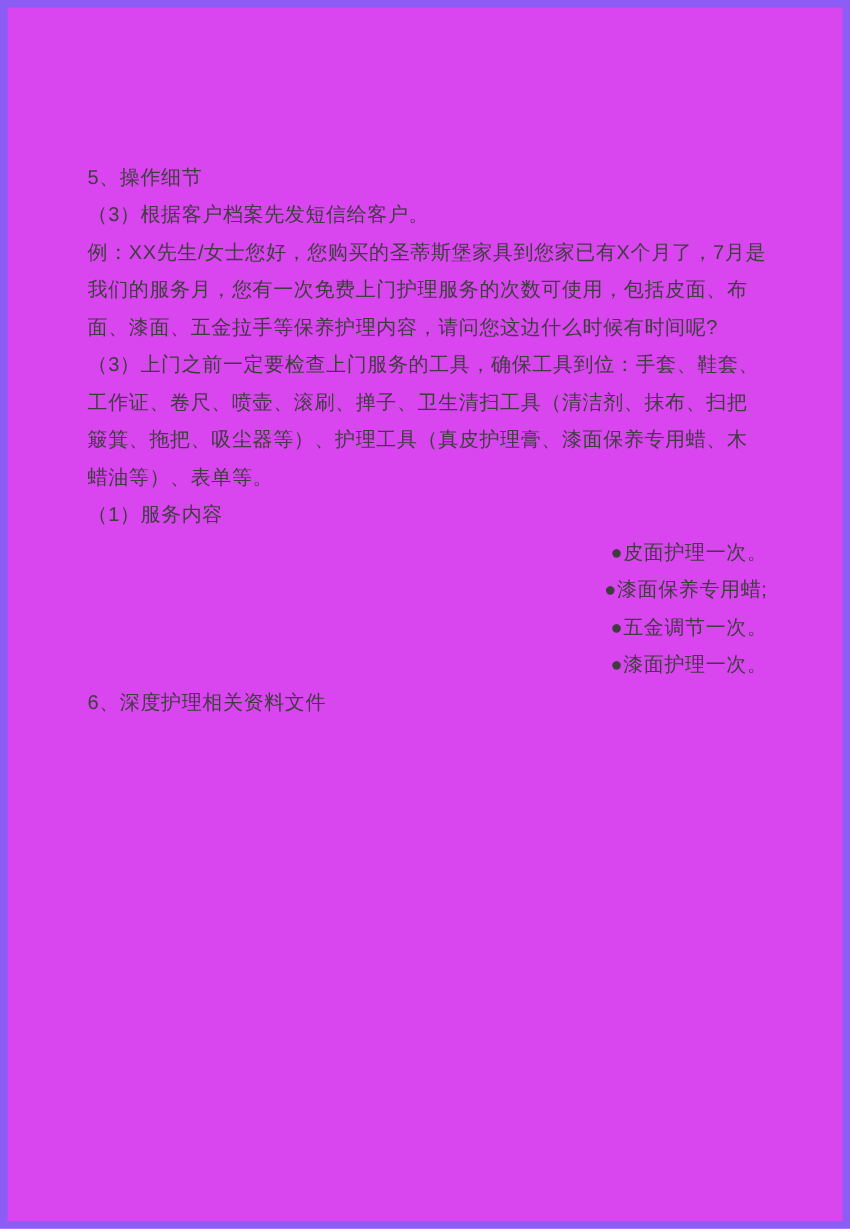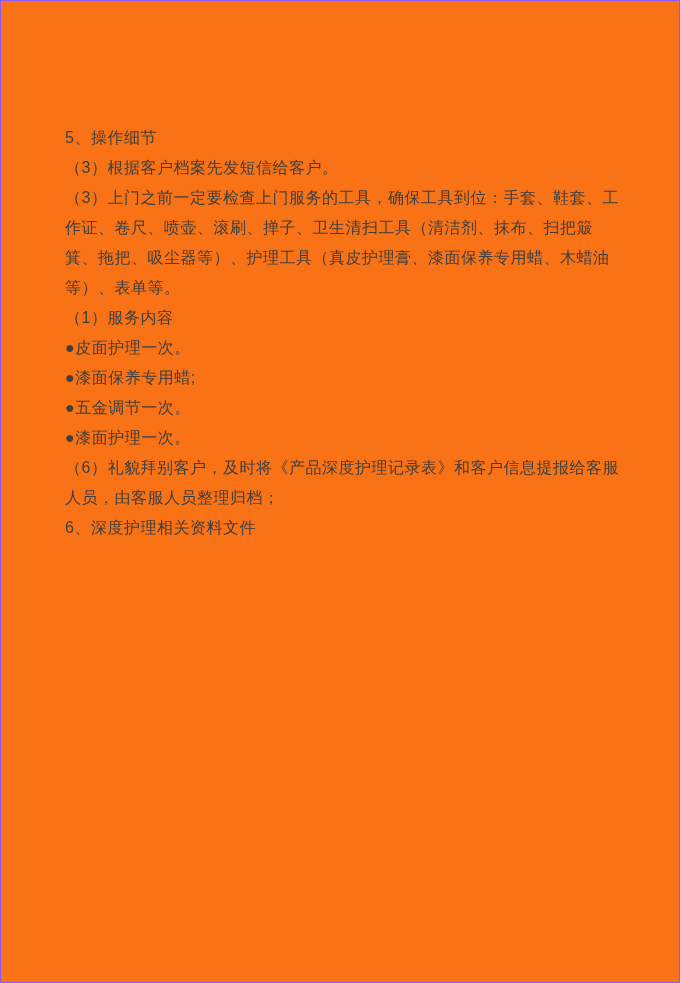--- a/index.html
+++ b/index.html
@@ -1,62 +1,62 @@
 <!DOCTYPE html>
 <html><head>
 <meta charset="utf-8">
 <style>
   html, body { margin: 0; padding: 0; background: #ffffff; }
   .page {
     position: relative;
     width: 680px;
     height: 983px;
     box-sizing: border-box;
-    background: #f97316;
-    border: 1px solid #8b5cf6;
+    background: #d946ef;
+    border: 6px solid #8b5cf6;
     overflow: hidden;
   }
   .content {
     box-sizing: border-box;
     padding: 122px 60px 0 64px;
     font-family: "Liberation Sans", "DejaVu Sans", sans-serif;
     font-size: 16px;
     line-height: 30px;
     letter-spacing: 0.5px;
     color: #3e3e3e;
   }
   .content p { margin: 0; }
   .gap { margin-top: 20px; }
   .gap-lg { margin-top: 28px; }
   .bullet-list { margin: 0; padding: 0; list-style: none; }
-  .bullet-list li { display: block; }
+  .bullet-list li { display: block; text-align: right; }
   .bullet-marker { display: inline; }
 </style>
 </head>
 <body>
 
 <div class="page">
   <div class="content">
 
     <p>5、操作细节</p>
 
     <p>（3）根据客户档案先发短信给客户。</p>
 
+    <p>例：XX先生/女士您好，您购买的圣蒂斯堡家具到您家已有X个月了，7月是我们的服务月，您有一次免费上门护理服务的次数可使用，包括皮面、布面、漆面、五金拉手等保养护理内容，请问您这边什么时候有时间呢?</p>
 
     <p class="gap">（3）上门之前一定要检查上门服务的工具，确保工具到位：手套、鞋套、工作证、卷尺、喷壶、滚刷、掸子、卫生清扫工具（清洁剂、抹布、扫把簸箕、拖把、吸尘器等）、护理工具（真皮护理膏、漆面保养专用蜡、木蜡油等）、表单等。</p>
 
 
     <p class="gap">（1）服务内容</p>
 
     <ul class="bullet-list">
       <li><span class="bullet-marker">●</span><span>皮面护理一次。</span></li>
       <li><span class="bullet-marker">●</span><span>漆面保养专用蜡;</span></li>
       <li><span class="bullet-marker">●</span><span>五金调节一次。</span></li>
       <li><span class="bullet-marker">●</span><span>漆面护理一次。</span></li>
     </ul>
 
 
-    <p class="gap">（6）礼貌拜别客户，及时将《产品深度护理记录表》和客户信息提报给客服人员，由客服人员整理归档；</p>
 
     <p class="gap-lg">6、深度护理相关资料文件</p>
 
   </div>
 </div>
 
 </body></html>

